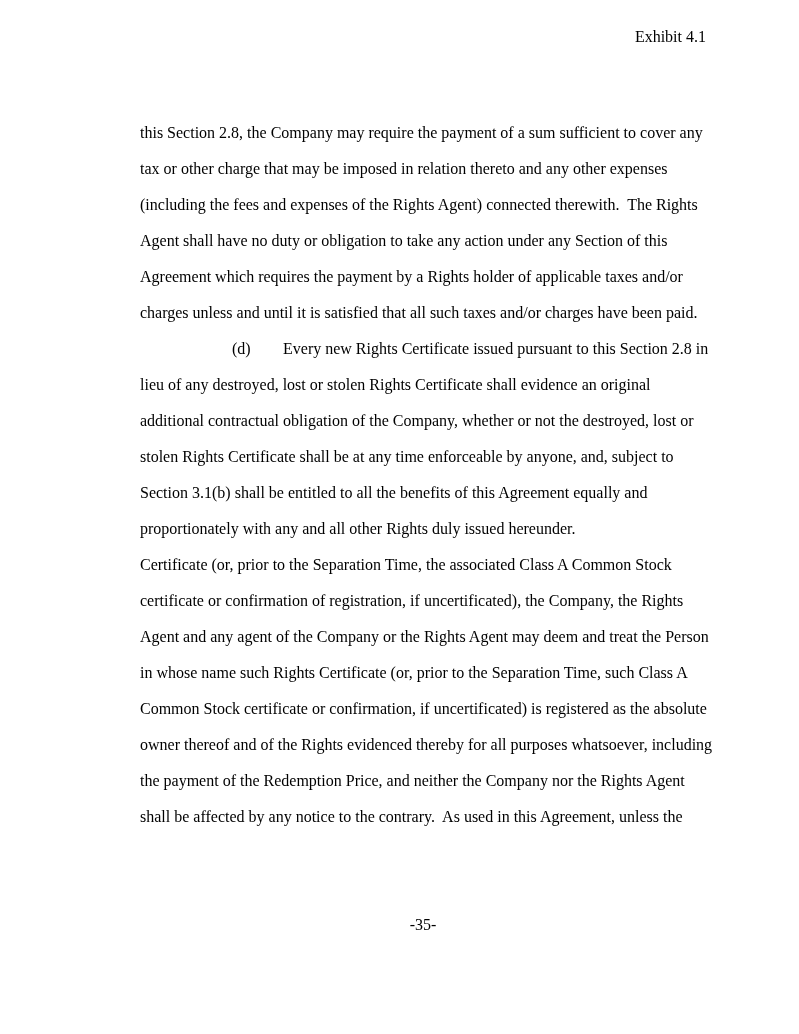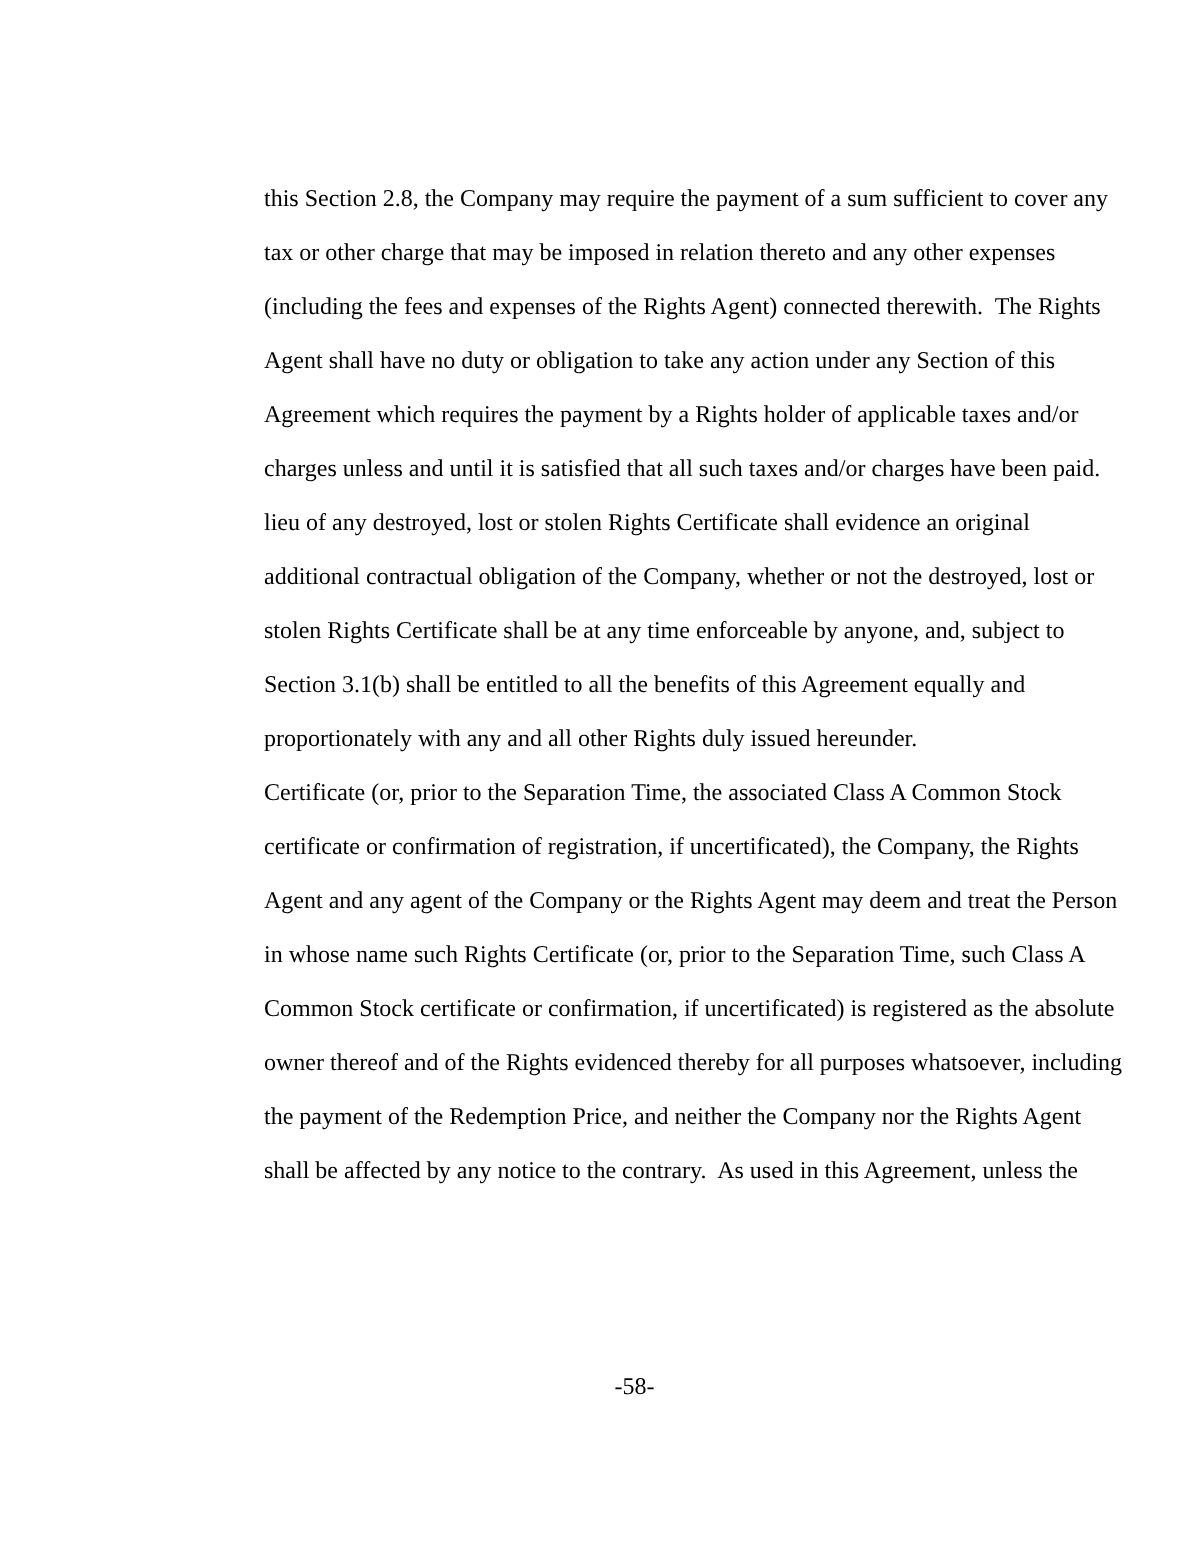--- a/index.html
+++ b/index.html
@@ -43,64 +43,65 @@
   .para-label {
     display: inline-block;
     width: 51px;
     white-space: pre;
   }
   .underlined {
     text-decoration: underline;
   }
   .cont-lines {
     white-space: pre;
-    margin-left: 36px;
   }
   .footer {
     position: absolute;
     top: 907px;
     left: 140px;
     width: 566px;
     text-align: center;
     white-space: pre;
   }
 </style>
 </head>
 <body>
 
 <div class="page">
 
+  <div class="header">Exhibit 4.1</div>
 
   <div class="body-col">
 
     <div class="para">
       <div class="cont-lines">this Section 2.8, the Company may require the payment of a sum sufficient to cover any
 tax or other charge that may be imposed in relation thereto and any other expenses
 (including the fees and expenses of the Rights Agent) connected therewith.  The Rights
 Agent shall have no duty or obligation to take any action under any Section of this
 Agreement which requires the payment by a Rights holder of applicable taxes and/or
 charges unless and until it is satisfied that all such taxes and/or charges have been paid.</div>
     </div>
 
     <div class="para">
+      <div class="first-line"><span class="para-label">(d)</span><span>Every new Rights Certificate issued pursuant to this Section 2.8 in</span></div>
       <div class="cont-lines">lieu of any destroyed, lost or stolen Rights Certificate shall evidence an original
 additional contractual obligation of the Company, whether or not the destroyed, lost or
 stolen Rights Certificate shall be at any time enforceable by anyone, and, subject to
 Section 3.1(b) shall be entitled to all the benefits of this Agreement equally and
 proportionately with any and all other Rights duly issued hereunder.</div>
     </div>
 
     <div class="para">
       <div class="cont-lines">Certificate (or, prior to the Separation Time, the associated Class A Common Stock
 certificate or confirmation of registration, if uncertificated), the Company, the Rights
 Agent and any agent of the Company or the Rights Agent may deem and treat the Person
 in whose name such Rights Certificate (or, prior to the Separation Time, such Class A
 Common Stock certificate or confirmation, if uncertificated) is registered as the absolute
 owner thereof and of the Rights evidenced thereby for all purposes whatsoever, including
 the payment of the Redemption Price, and neither the Company nor the Rights Agent
 shall be affected by any notice to the contrary.  As used in this Agreement, unless the</div>
     </div>
 
   </div>
 
-  <div class="footer">-58-</div>
+  <div class="footer">-35-</div>
 
 </div>
 
 </body></html>

